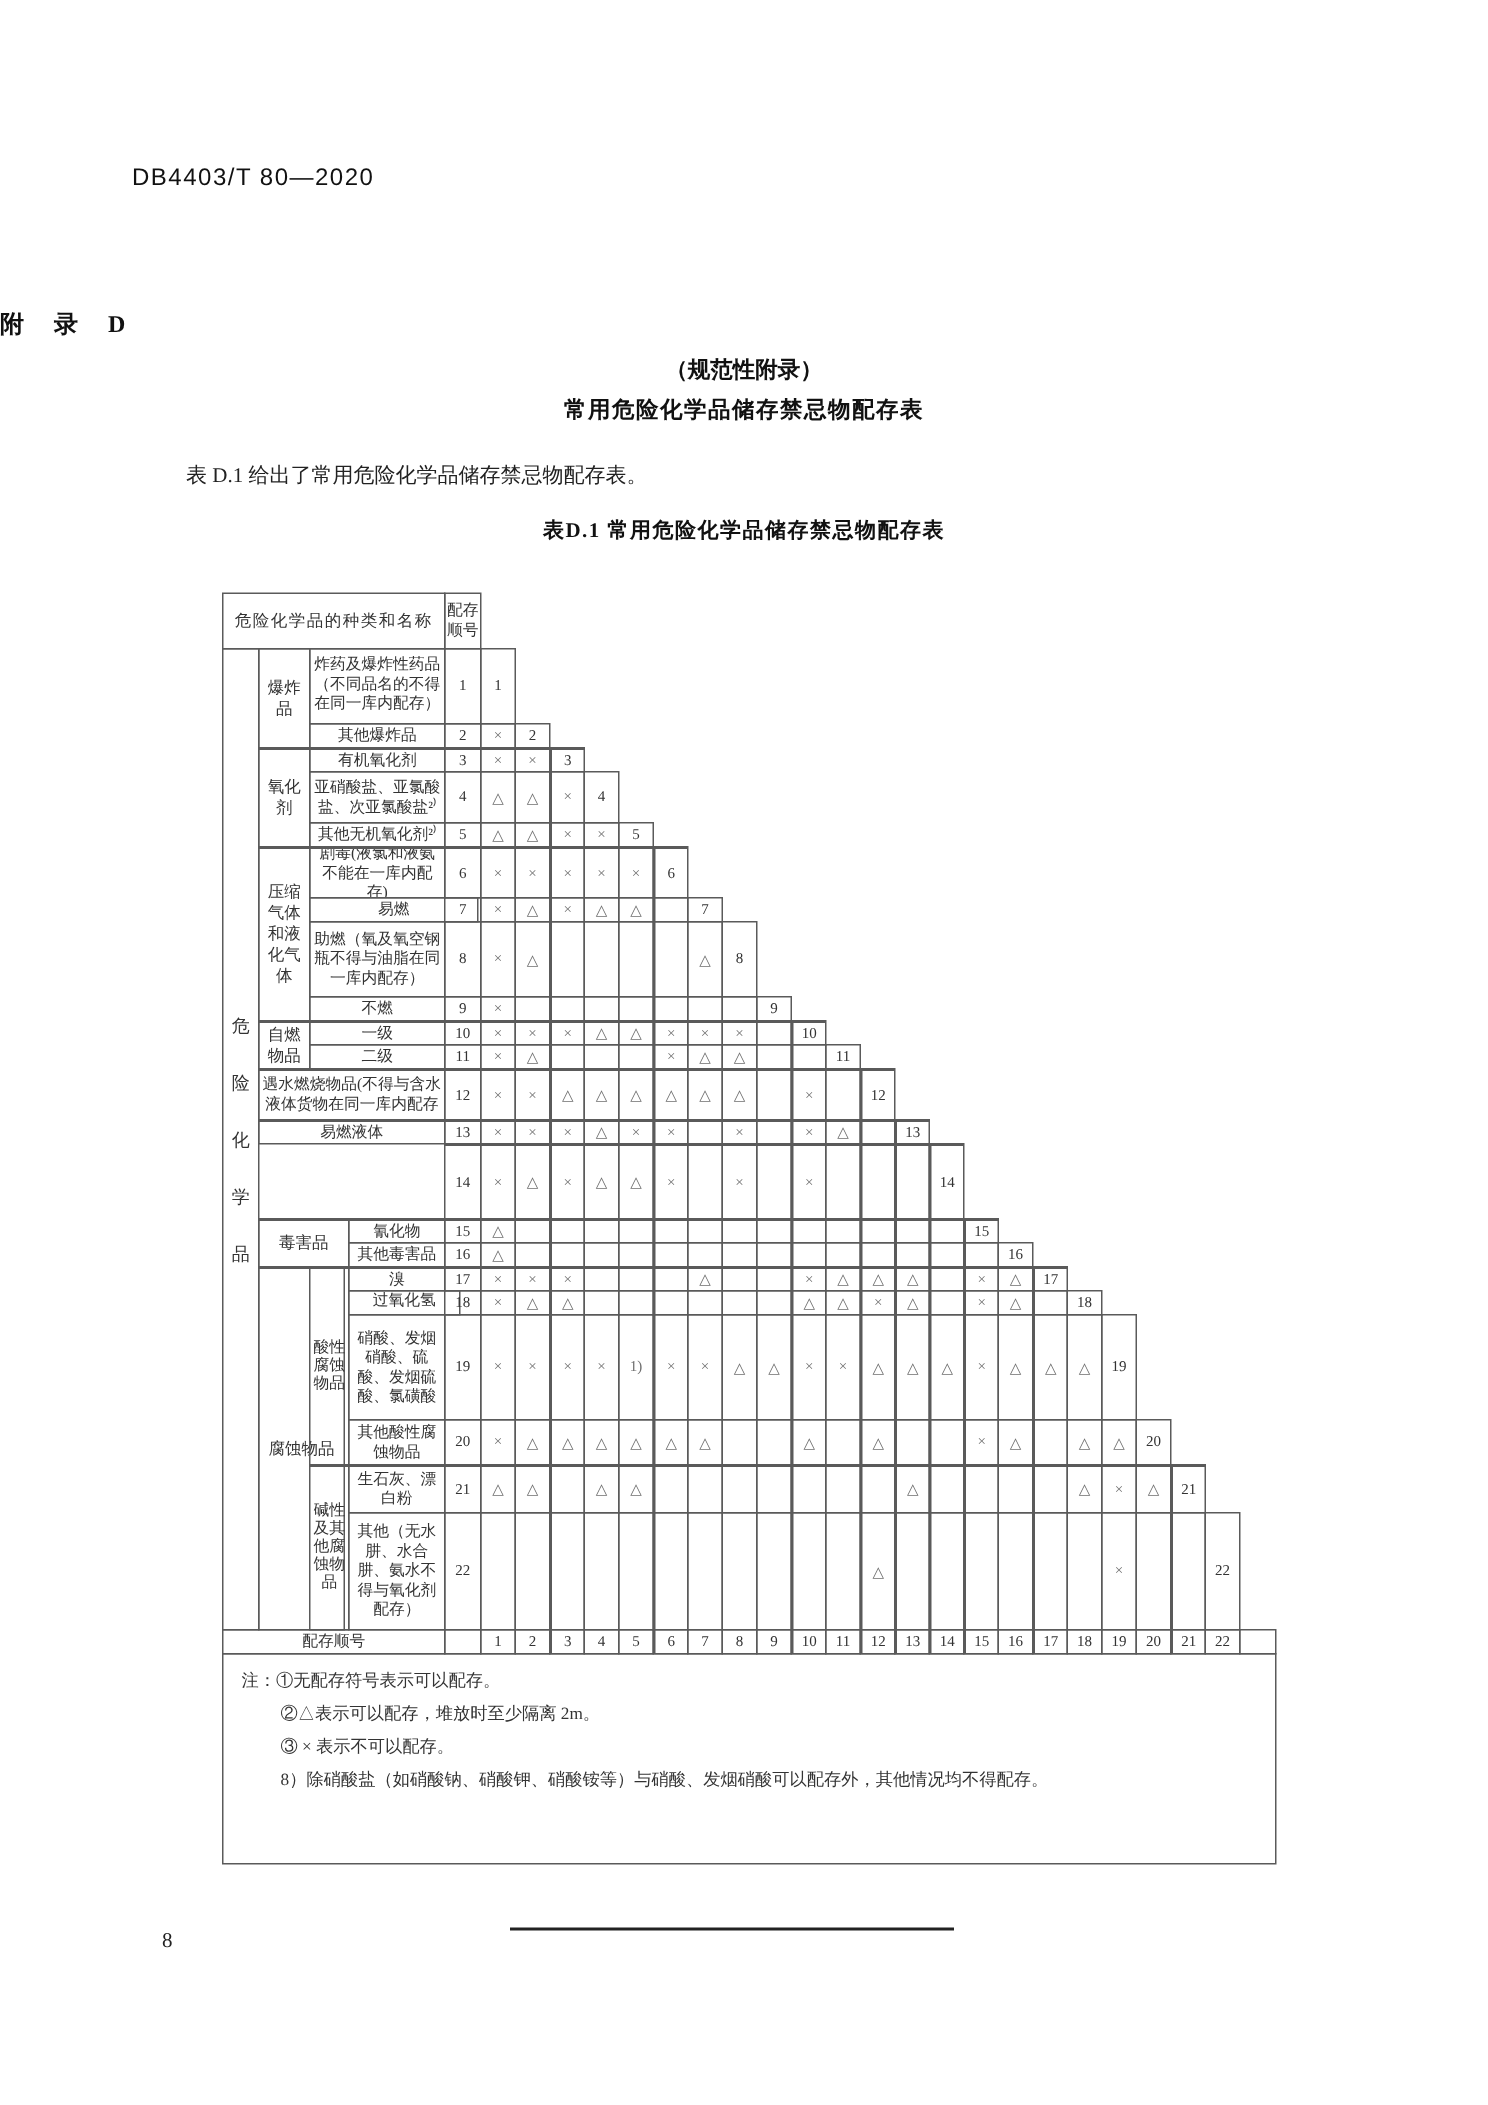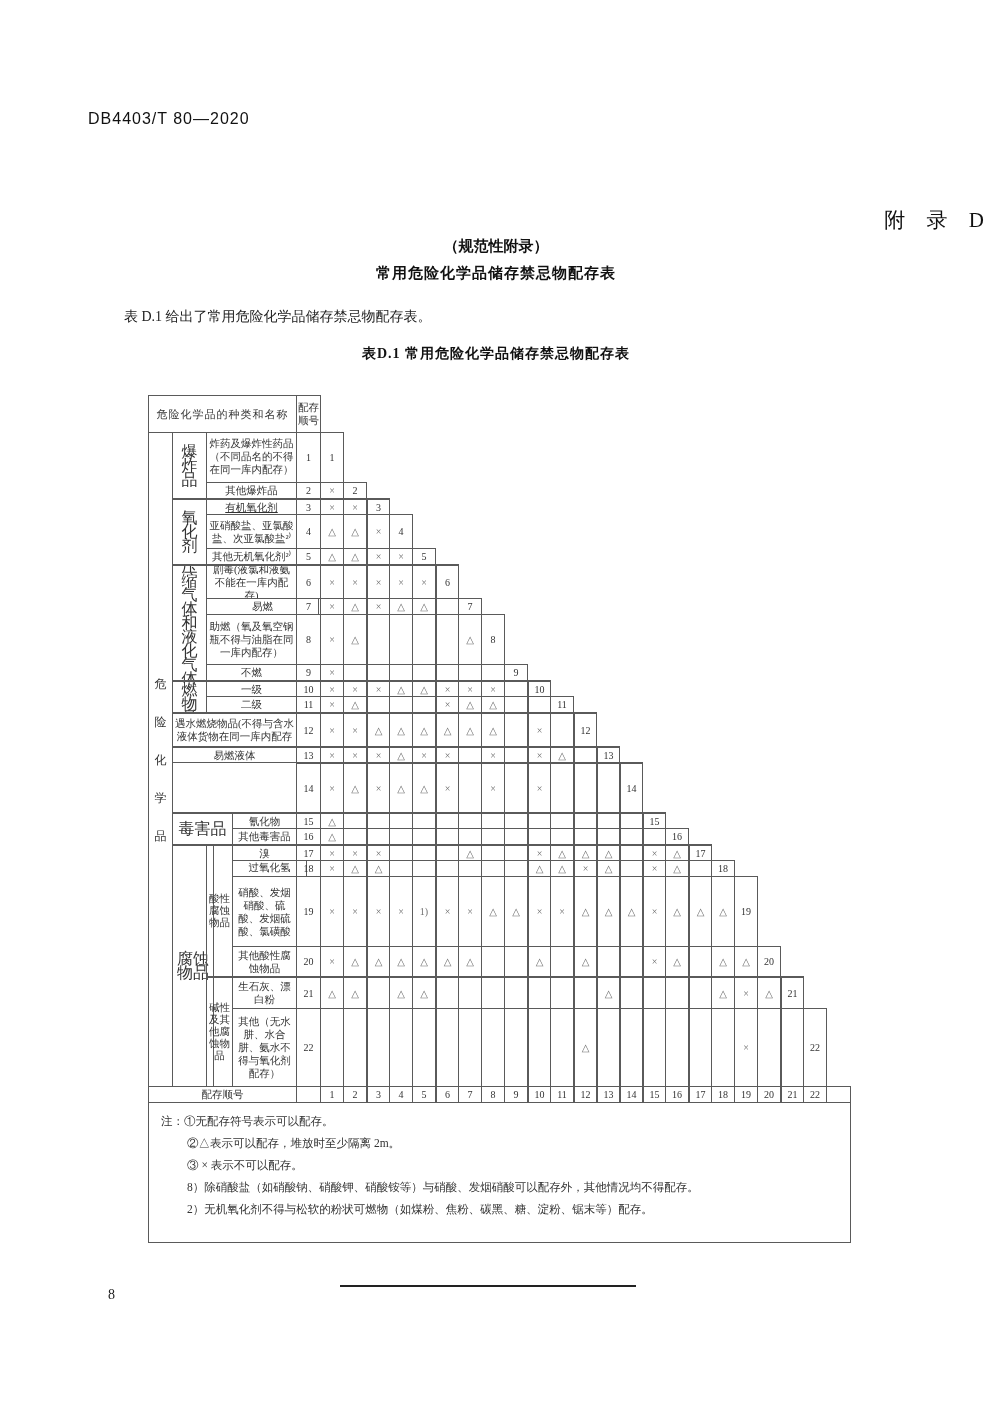--- a/index.html
+++ b/index.html
@@ -1,35 +1,35 @@
 <!DOCTYPE html>
 <html><head>
 <meta charset="utf-8">
 <style>
   html,body{margin:0;padding:0;background:#e8e8e8;}
   .page{position:relative;width:992px;height:1403px;background:#ffffff;margin:0 auto;
         font-family:"Liberation Serif",serif;color:#222;overflow:hidden;}
   .abs{position:absolute;}
   .doc-code{left:88px;top:110px;font-size:16px;font-family:"Liberation Sans",sans-serif;
             letter-spacing:1px;color:#111;}
-  .t1{left:0;top:206px;width:100%;text-align:right;font-size:21px;font-weight:normal;
+  .t1{left:0;top:206px;width:100%;text-align:left;font-size:16px;font-weight:bold;
       letter-spacing:8px;color:#111;}
   .t2{left:0;top:237px;width:100%;text-align:center;font-size:15px;font-weight:bold;color:#111;}
   .t3{left:0;top:264px;width:100%;text-align:center;font-size:15px;font-weight:bold;
       letter-spacing:1px;color:#111;}
   .intro{left:124px;top:308px;font-size:14px;color:#222;}
   .caption{left:0;top:345px;width:100%;text-align:center;font-size:14px;font-weight:bold;
            letter-spacing:1px;color:#111;}
   #matrix{position:absolute;}
   .cell{position:absolute;box-sizing:border-box;border:1px solid #5a5a5a;
         display:flex;align-items:center;justify-content:center;text-align:center;overflow:hidden;}
   .lab{font-size:10.5px;line-height:13px;color:#333;word-break:break-all;padding:0 1px;}
   .corner{font-size:11px;letter-spacing:1px;}
   .side{font-size:12px;line-height:38px;word-break:break-all;color:#333;}
-  .cat{font-size:16px;line-height:14px;font-family:Liberation Serif, serif;}
+  .cat{font-size:11px;line-height:14px;font-family:Liberation Serif, serif;}
   .sub{font-size:10.5px;line-height:12px;}
   .num{font-size:10px;color:#333;}
   .mark{font-size:10px;color:#707070;}
   .tt{border-top-width:2px;}
   .tl{border-left-width:2px;}
   #notes{position:absolute;box-sizing:border-box;border:1px solid #5a5a5a;
          font-size:11.5px;color:#333;padding:7px 12px;}
   .noteline{line-height:22px;white-space:nowrap;overflow:hidden;}
   .ind{padding-left:26px;}
   .footline{position:absolute;left:340px;top:1285px;width:296px;height:0;
@@ -46,41 +46,40 @@
   <div class="abs t3">常用危险化学品储存禁忌物配存表</div>
   <div class="abs intro">表 D.1 给出了常用危险化学品储存禁忌物配存表。</div>
   <div class="abs caption">表D.1  常用危险化学品储存禁忌物配存表</div>
 
   <div id="matrix" style="left: 148px; top: 395px; width: 704px; height: 849px;">
     <div id="notes" style="left: 0px; top: 707px; width: 703px; height: 141px;">
         <div class="noteline">注：①无配存符号表示可以配存。</div>
         <div class="noteline ind">②△表示可以配存，堆放时至少隔离 2m。</div>
         <div class="noteline ind">③ × 表示不可以配存。</div>
         <div class="noteline ind">8）除硝酸盐（如硝酸钠、硝酸钾、硝酸铵等）与硝酸、发烟硝酸可以配存外，其他情况均不得配存。</div>
-        <div class="noteline ind">2）无机氧化剂不得与松软的粉状可燃物（如煤粉、焦粉、碳黑、糖、淀粉、锯末等）配存。</div>
       </div>
   <div class="cell lab corner" style="left: 0px; top: 0px; width: 149px; height: 38px;">危险化学品的种类和名称</div>
       <div class="cell lab" style="left: 148px; top: 0px; width: 25px; height: 38px;">配存顺号</div>
       <div class="cell side" style="left: 0px; top: 37px; width: 25px; height: 655px;">危险化学品</div>
       <div class="cell lab cat" style="left: 24px; top: 37px; width: 35px; height: 67px;">爆炸品</div>
       <div class="cell lab cat tt" style="left: 24px; top: 103px; width: 35px; height: 67px;">氧化剂</div>
       <div class="cell lab cat tt" style="left: 24px; top: 169px; width: 35px; height: 117px;">压缩气体和液化气体</div>
       <div class="cell lab cat tt" style="left: 24px; top: 285px; width: 35px; height: 33px;">自燃物品</div>
       <div class="cell lab cat tt" style="left: 24px; top: 417px; width: 61px; height: 33px;">毒害品</div>
-      <div class="cell lab cat tt" style="left: 24px; top: 449px; width: 42px; height: 243px;">腐蚀物品</div>
+      <div class="cell lab cat tt" style="left: 24px; top: 449px; width: 58px; height: 243px;">腐蚀物品</div>
       <div class="cell lab sub tt" style="left: 58px; top: 449px; width: 27px; height: 133px;">酸性腐蚀物品</div>
       <div class="cell lab sub tt" style="left: 58px; top: 581px; width: 27px; height: 111px;">碱性及其他腐蚀物品</div>
       <div class="cell lab name" style="left: 58px; top: 37px; width: 91px; height: 51px; font-family: Liberation Mono, monospace;">炸药及爆炸性药品（不同品名的不得在同一库内配存）</div>
       <div class="cell num" style="left: 148px; top: 37px; width: 25px; height: 51px;">1</div>
       <div class="cell num diag" style="left: 172px; top: 37px; width: 24px; height: 51px;">1</div>
       <div class="cell lab name" style="left: 58px; top: 87px; width: 91px; height: 17px;">其他爆炸品</div>
       <div class="cell num" style="left: 148px; top: 87px; width: 25px; height: 17px;">2</div>
       <div class="cell mark" style="left: 172px; top: 87px; width: 24px; height: 17px;">×</div>
       <div class="cell num diag" style="left: 195px; top: 87px; width: 24px; height: 17px;">2</div>
-      <div class="cell lab name tt" style="left: 58px; top: 103px; width: 91px; height: 17px; text-decoration: underline;">有机氧化剂</div>
+      <div class="cell lab name tt" style="left: 58px; top: 103px; width: 91px; height: 17px;">有机氧化剂</div>
       <div class="cell num tt" style="left: 148px; top: 103px; width: 25px; height: 17px;">3</div>
       <div class="cell mark tt" style="left: 172px; top: 103px; width: 24px; height: 17px;">×</div>
       <div class="cell mark tt" style="left: 195px; top: 103px; width: 24px; height: 17px;">×</div>
       <div class="cell num diag tt tl" style="left: 218px; top: 103px; width: 24px; height: 17px;">3</div>
       <div class="cell lab name" style="left: 58px; top: 119px; width: 91px; height: 35px;">亚硝酸盐、亚氯酸盐、次亚氯酸盐²⁾</div>
       <div class="cell num" style="left: 148px; top: 119px; width: 25px; height: 35px;">4</div>
       <div class="cell mark" style="left: 172px; top: 119px; width: 24px; height: 35px;">△</div>
       <div class="cell mark" style="left: 195px; top: 119px; width: 24px; height: 35px;">△</div>
       <div class="cell mark tl" style="left: 218px; top: 119px; width: 24px; height: 35px;">×</div>
       <div class="cell num diag" style="left: 241px; top: 119px; width: 24px; height: 35px;">4</div>

